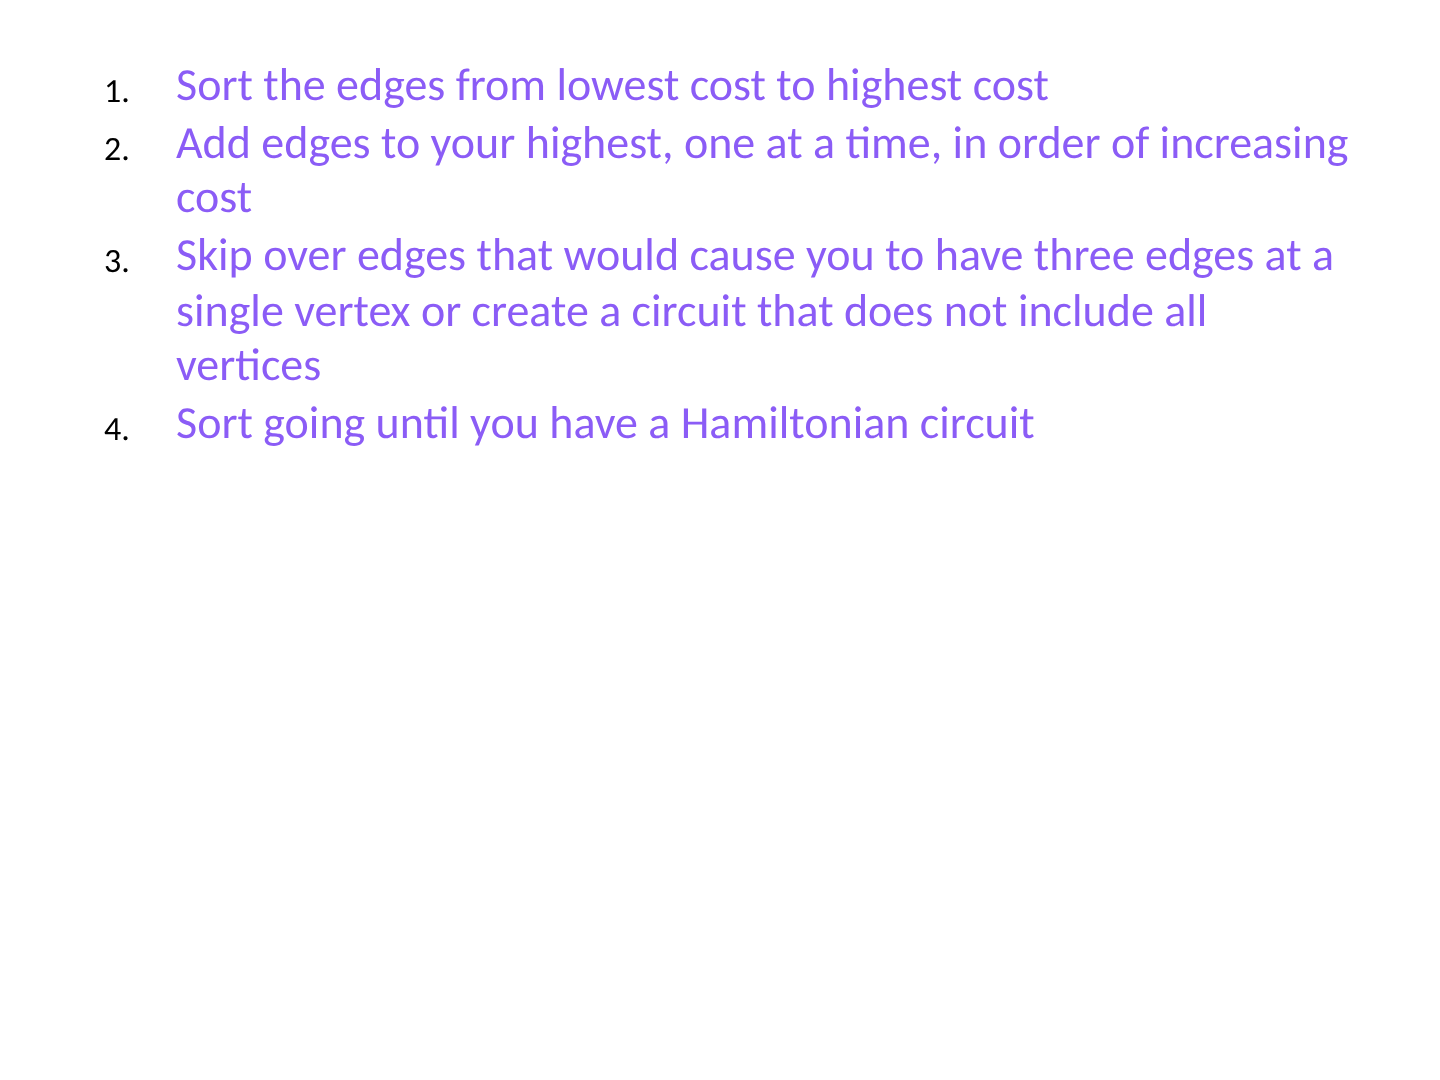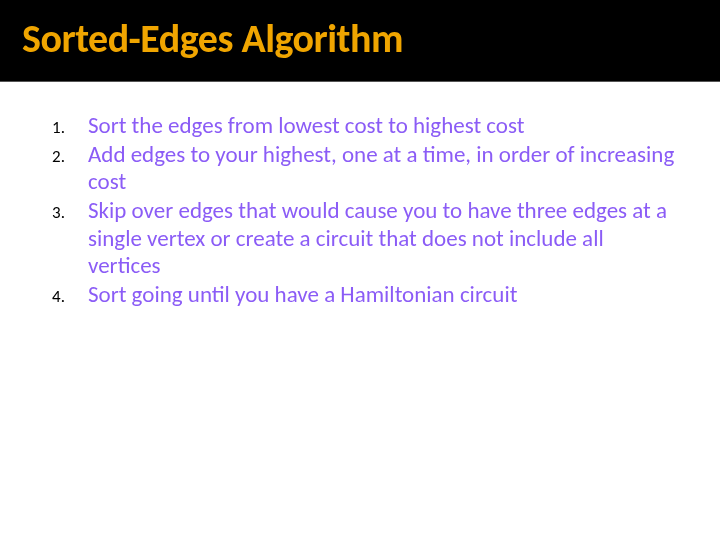--- a/index.html
+++ b/index.html
@@ -48,23 +48,20 @@
     left: 8px;
     top: 6px;
     font-size: 17px;
     color: #000000;
   }
 </style>
 </head>
 <body>
 
 <div class="slide">
-  <div class="title-bar">
-    <h1>Sorted-Edges Algorithm</h1>
-  </div>
   <div class="content">
     <ol class="steps">
       <li>Sort the edges from lowest cost to highest cost</li>
       <li>Add edges to your highest, one at a time, in order of increasing cost</li>
       <li>Skip over edges that would cause you to have three edges at a single vertex or create a circuit that does not include all vertices</li>
       <li>Sort going until you have a Hamiltonian circuit</li>
     </ol>
   </div>
 </div>
 

